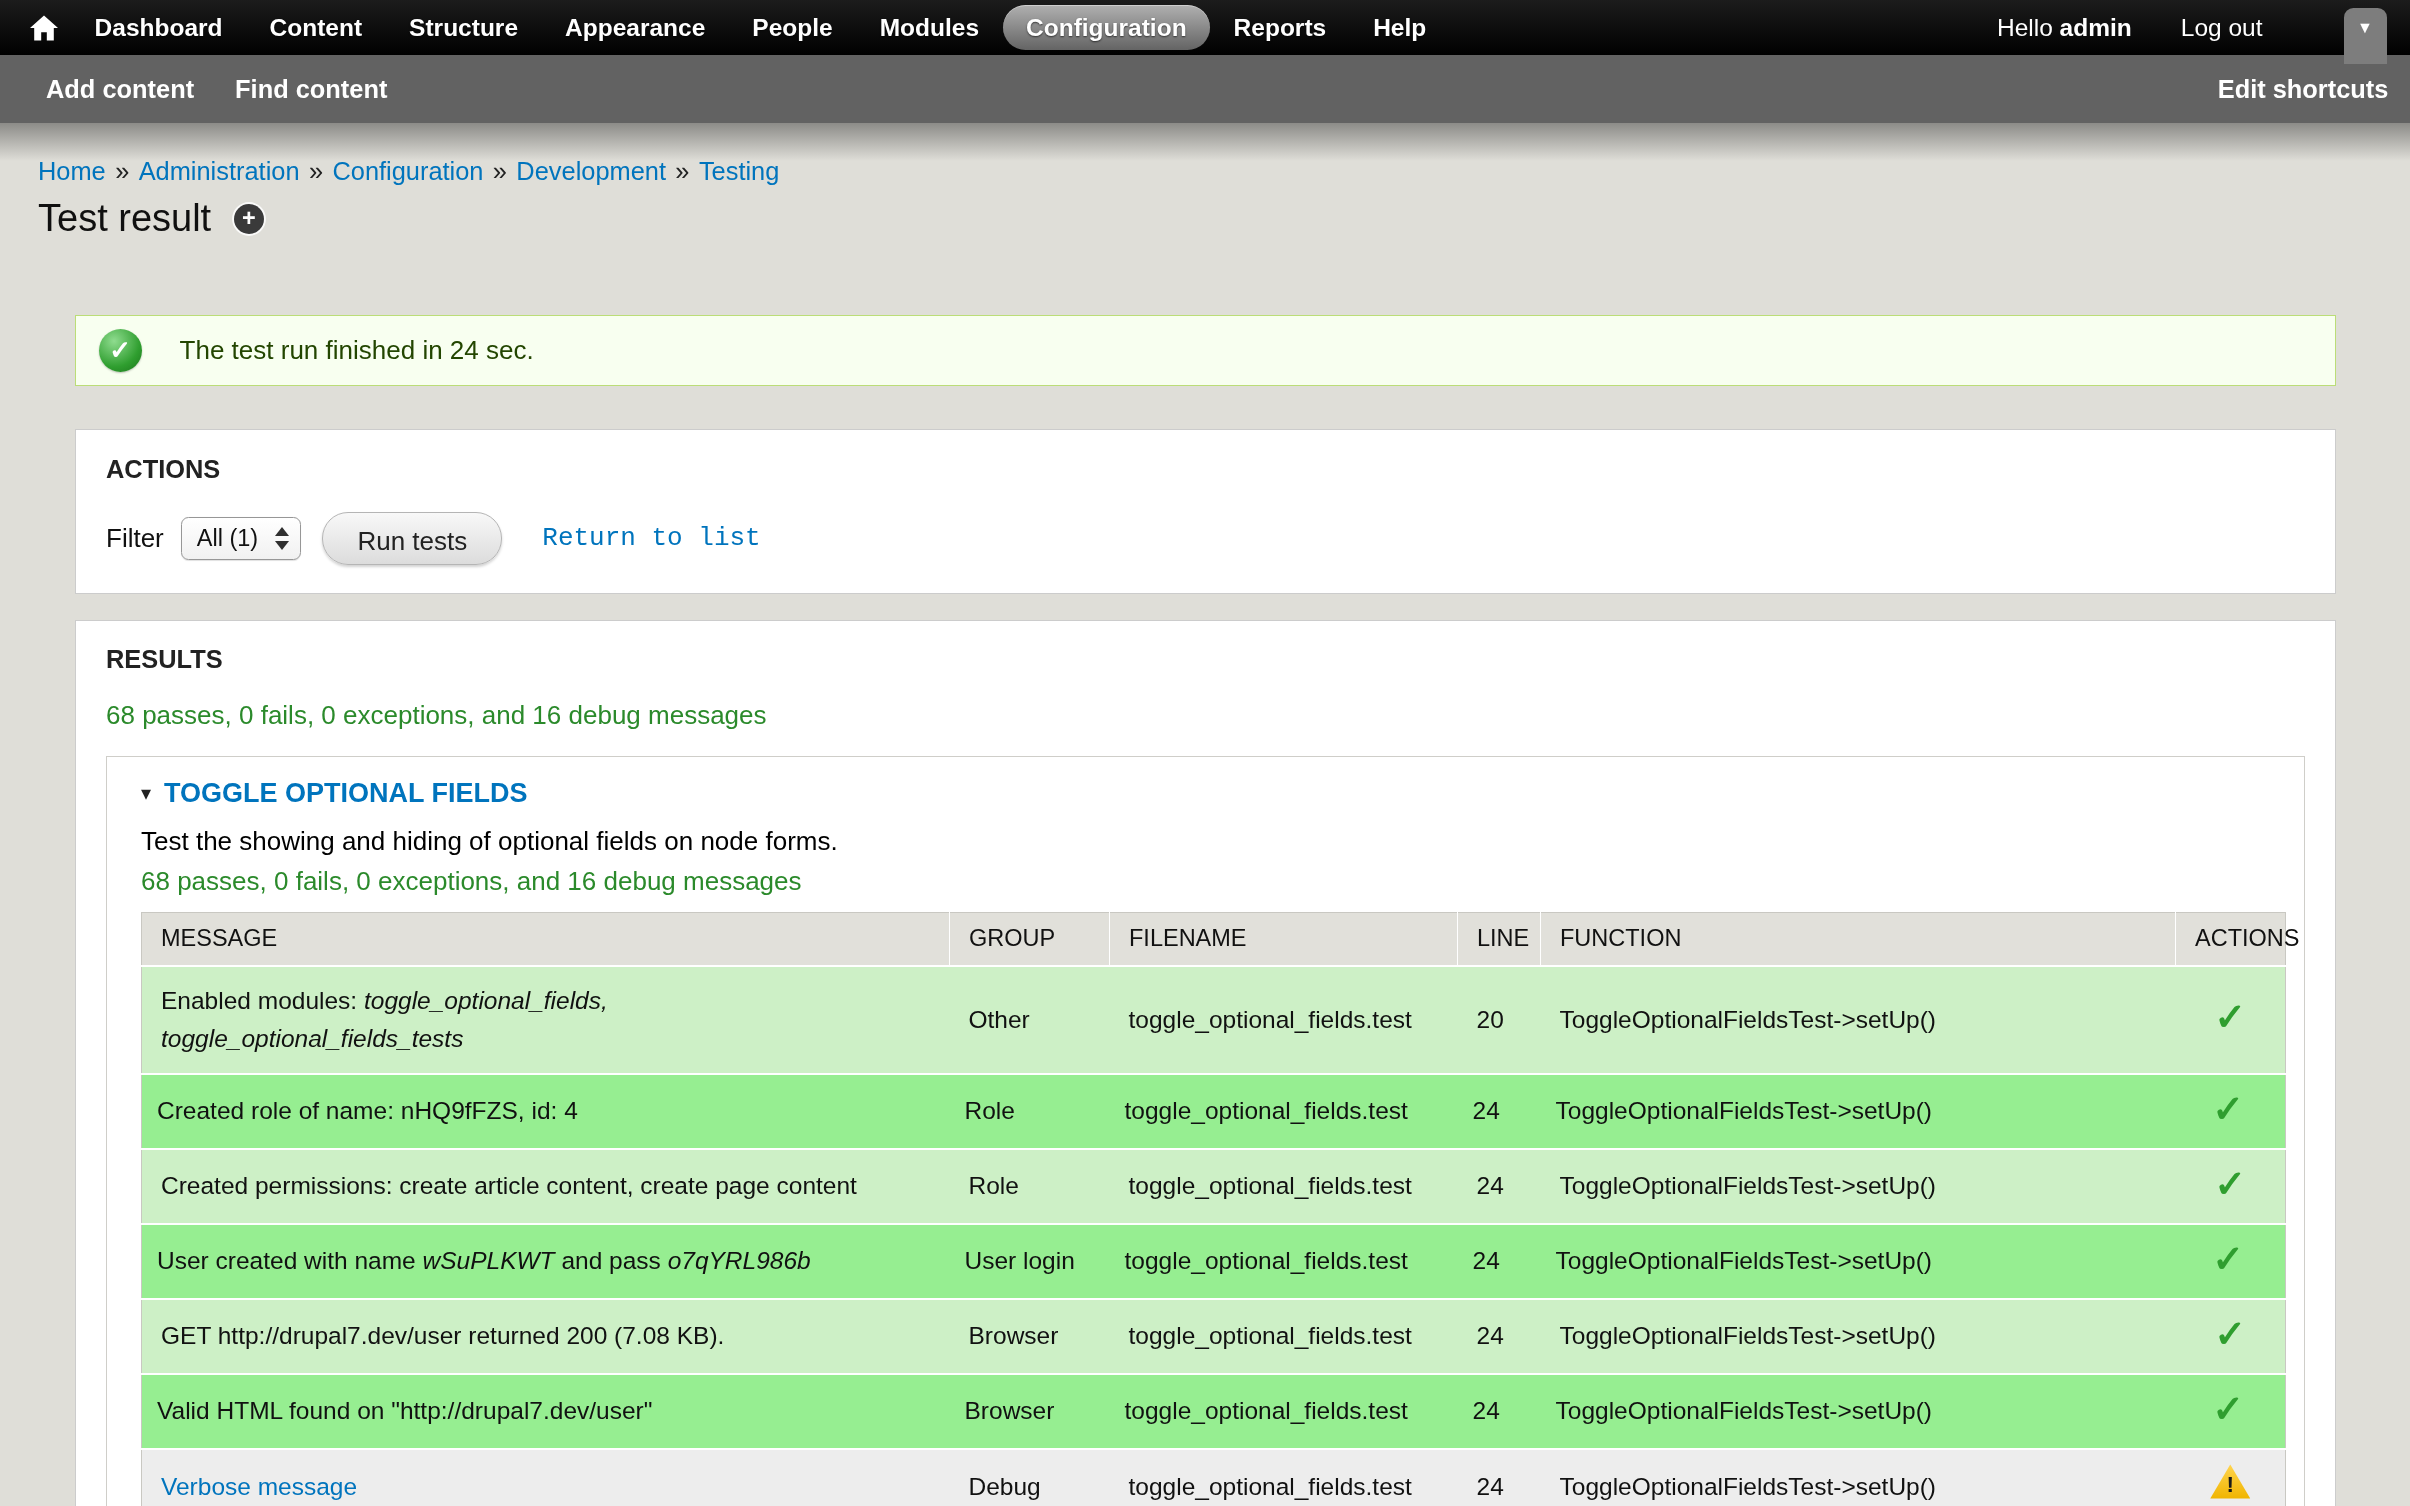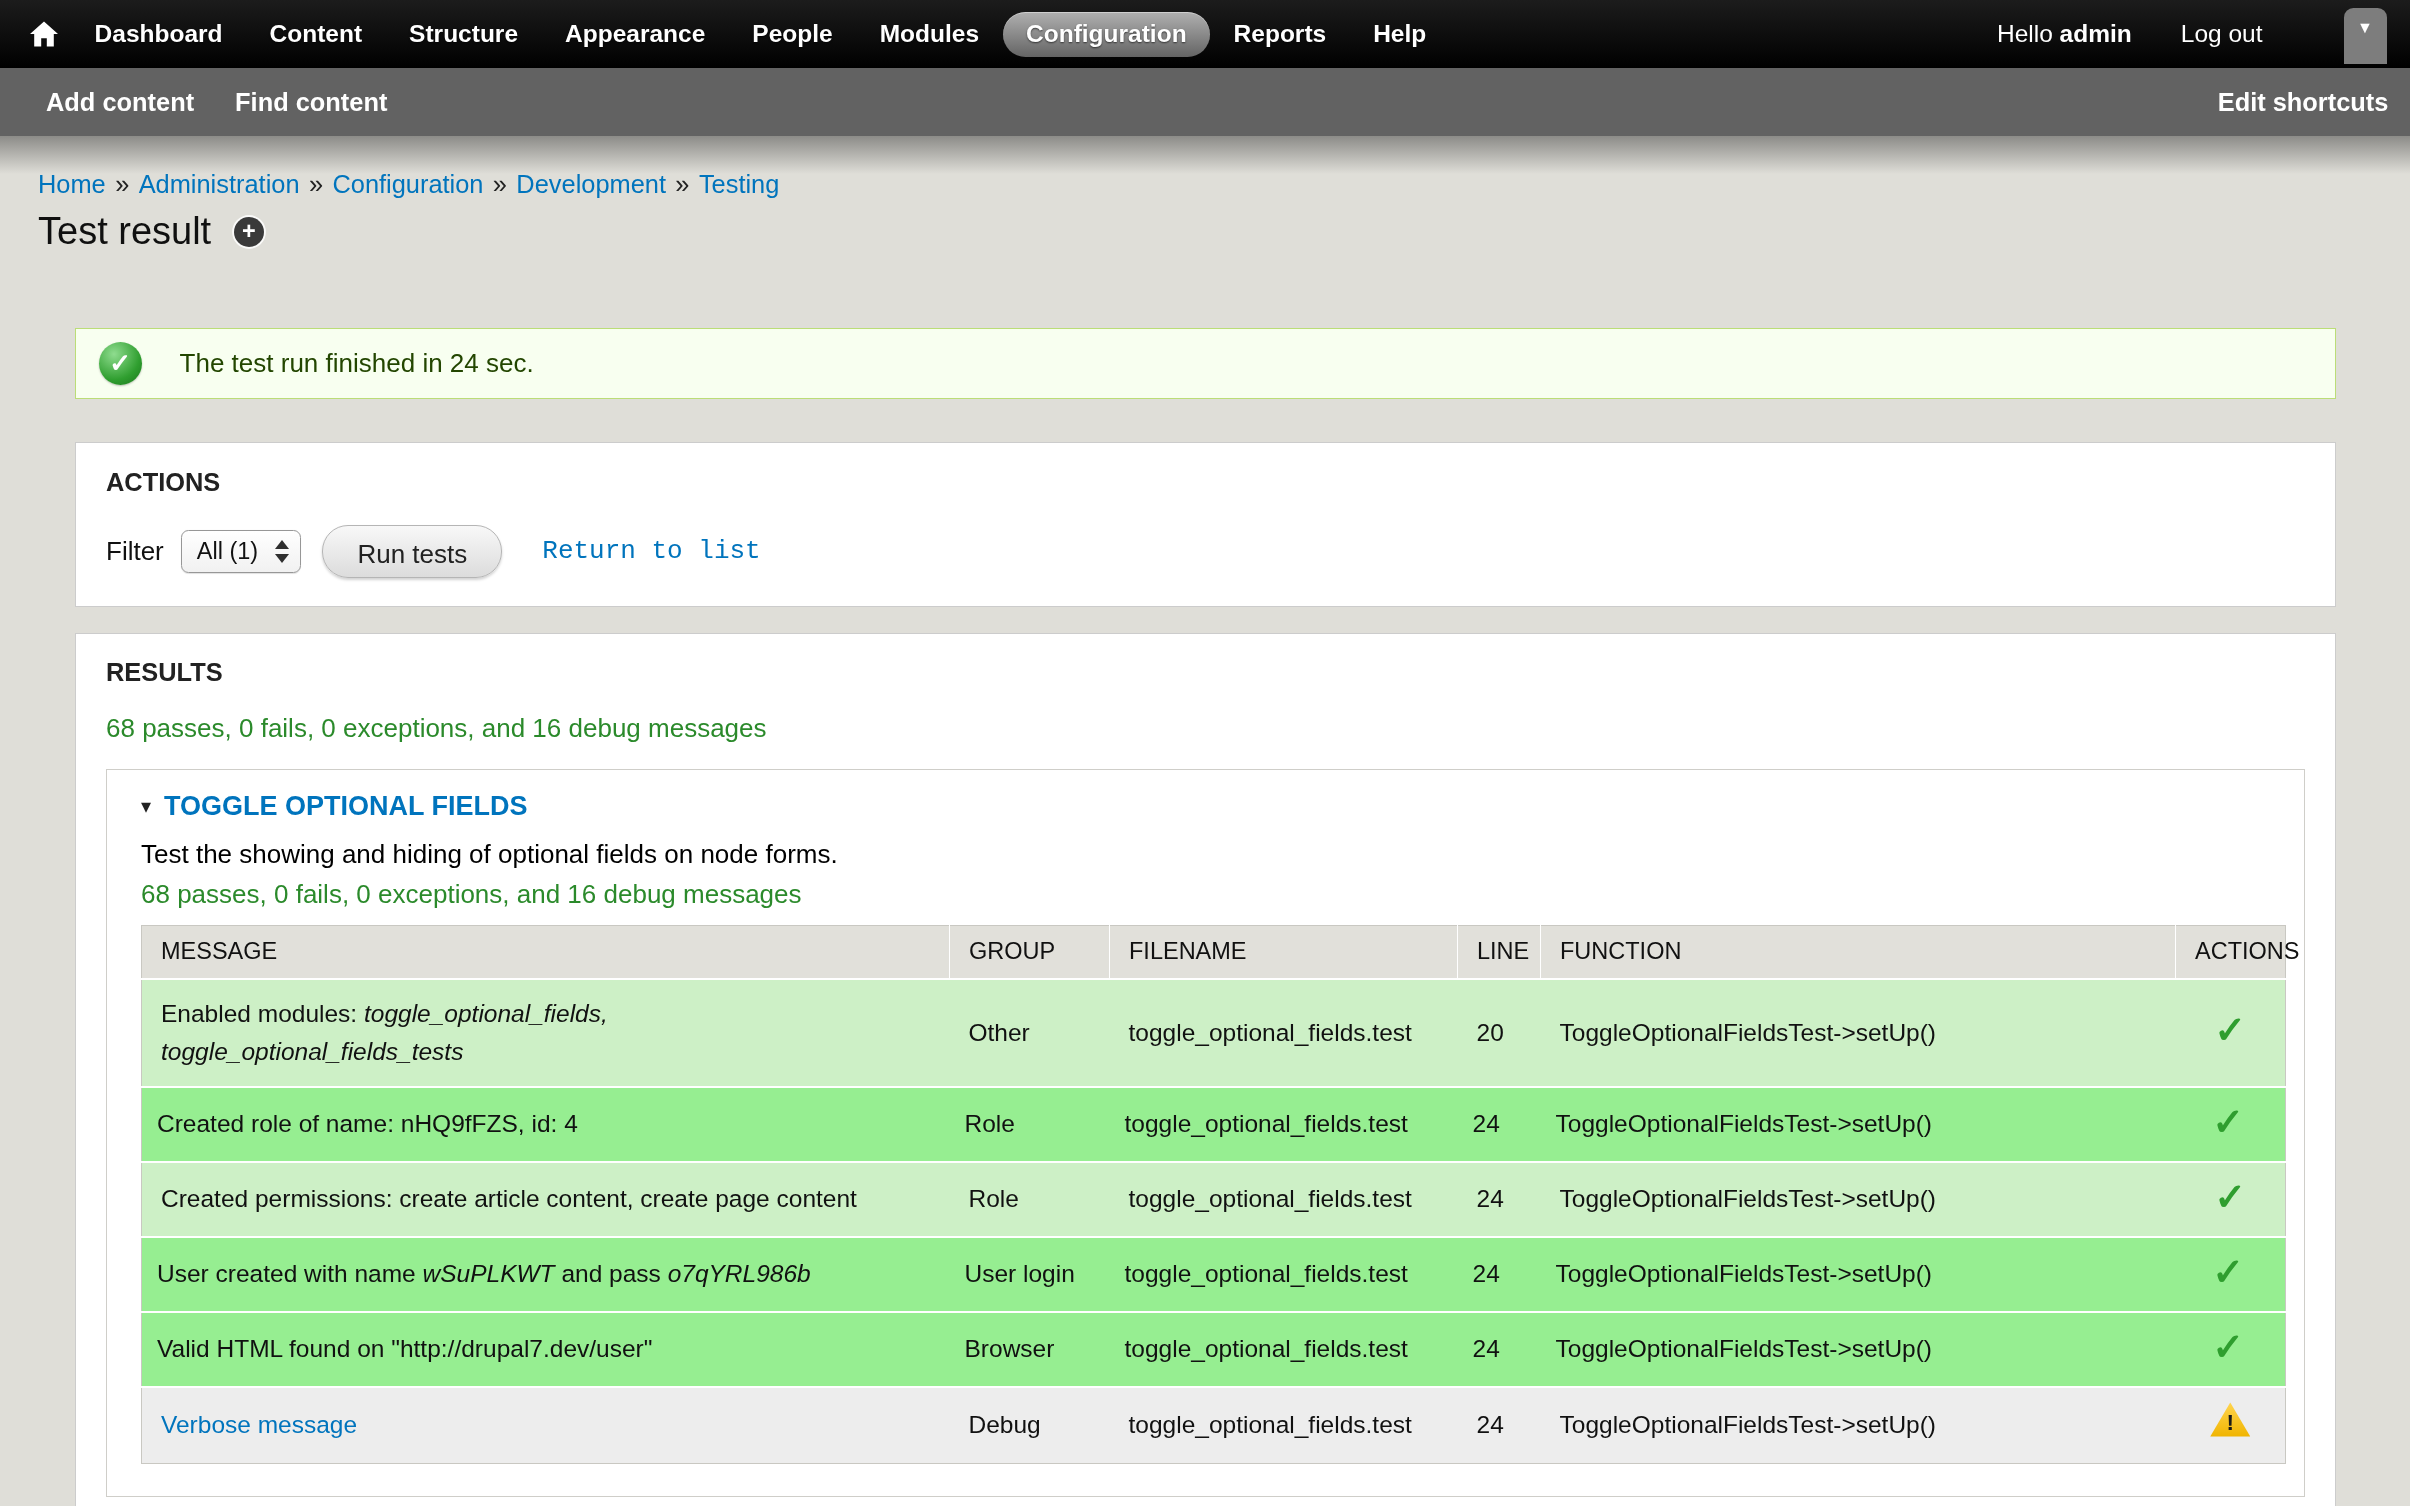--- a/index.html
+++ b/index.html
@@ -5,21 +5,21 @@
   * { box-sizing: border-box; }
   html,body { margin:0; padding:0; }
   body {
     width:2411px; height:1507px; overflow:hidden;
     background:#dfded8;
     font-family:"Liberation Sans", sans-serif;
     color:#111;
   }
   
   .toolbar {
-    height:68px; background:linear-gradient(#1c1c1c,#000);
+    height:55px; background:linear-gradient(#1c1c1c,#000);
     display:flex; align-items:center; padding:0 24.5px;
     position:relative; z-index:5;
   }
   .home-btn { display:flex; align-items:center; margin:0 13px 0 5.6px; }
   .toolbar-menu { display:flex; align-items:center; }
   .toolbar-item {
     color:#fff; font-size:24.5px; font-weight:bold;
     padding:8.5px 23.5px; border-radius:941px; cursor:pointer;
     text-shadow:0 0.9px 1.9px rgba(0,0,0,.6); white-space:nowrap;
   }
@@ -255,20 +255,28 @@
               <td class="status-cell"><span class="check-icon">✓</span></td>
             </tr>
             <tr class="pass-even">
               <td><span>User created with name </span><span class="msg-italic">wSuPLKWT</span><span> and pass </span><span class="msg-italic">o7qYRL986b</span></td>
               <td>User login</td>
               <td>toggle_optional_fields.test</td>
               <td>24</td>
               <td>ToggleOptionalFieldsTest-&gt;setUp()</td>
               <td class="status-cell"><span class="check-icon">✓</span></td>
             </tr>
+            <tr class="pass-odd">
+              <td><span>GET http://drupal7.dev/user returned 200 (7.08 KB).</span></td>
+              <td>Browser</td>
+              <td>toggle_optional_fields.test</td>
+              <td>24</td>
+              <td>ToggleOptionalFieldsTest-&gt;setUp()</td>
+              <td class="status-cell"><span class="check-icon">✓</span></td>
+            </tr>
             <tr class="pass-even">
               <td><span>Valid HTML found on "http://drupal7.dev/user"</span></td>
               <td>Browser</td>
               <td>toggle_optional_fields.test</td>
               <td>24</td>
               <td>ToggleOptionalFieldsTest-&gt;setUp()</td>
               <td class="status-cell"><span class="check-icon">✓</span></td>
             </tr>
             <tr class="debug">
               <td><a class=" msg-link">Verbose message</a></td>

